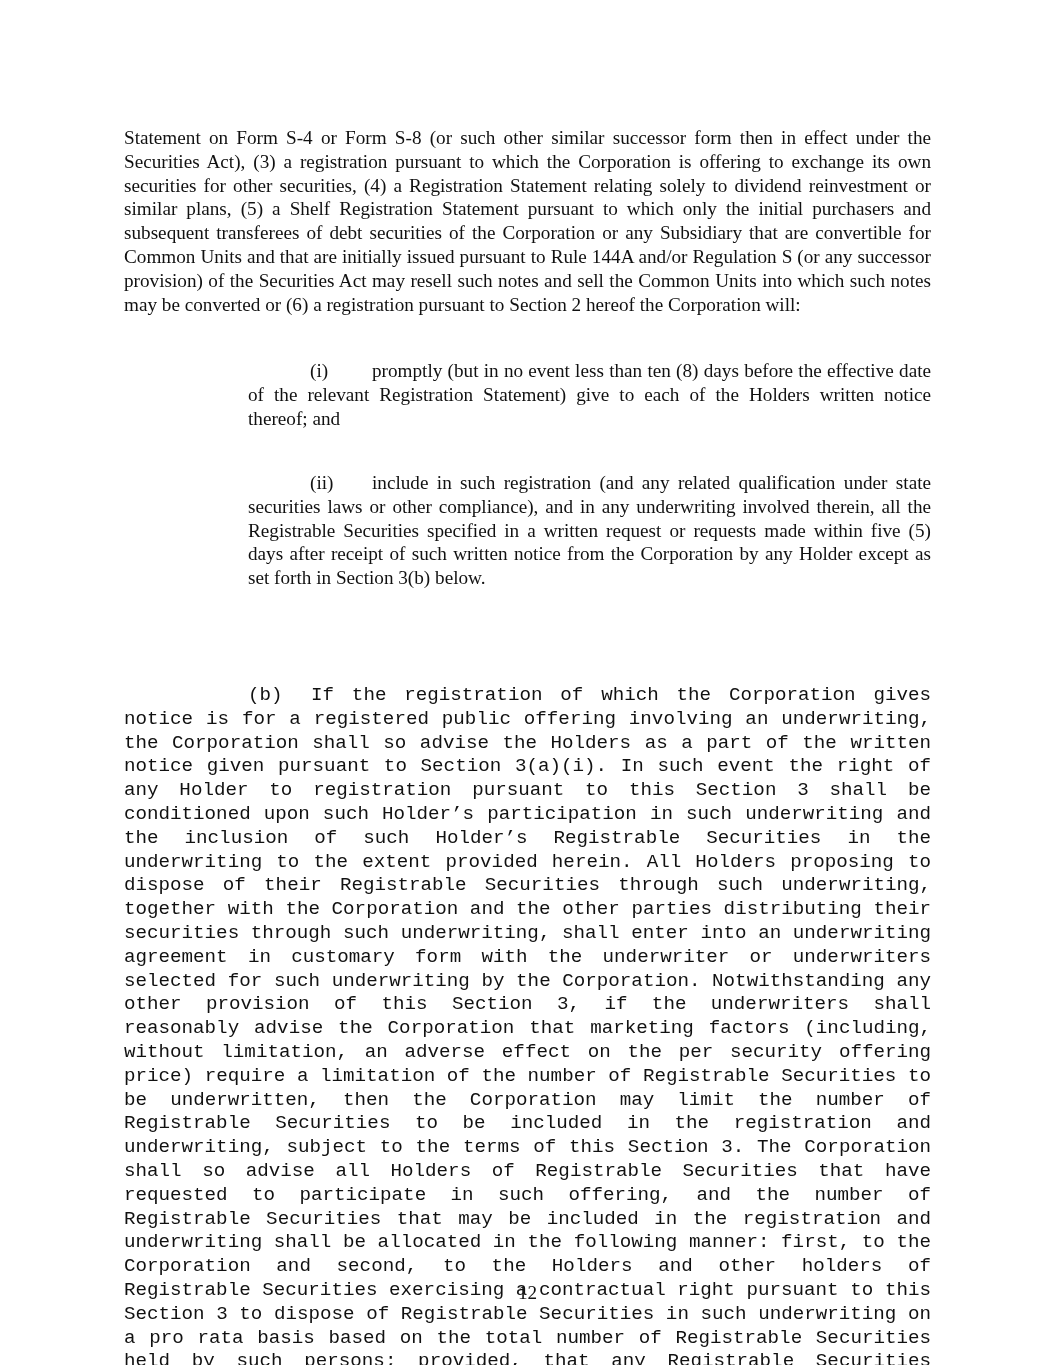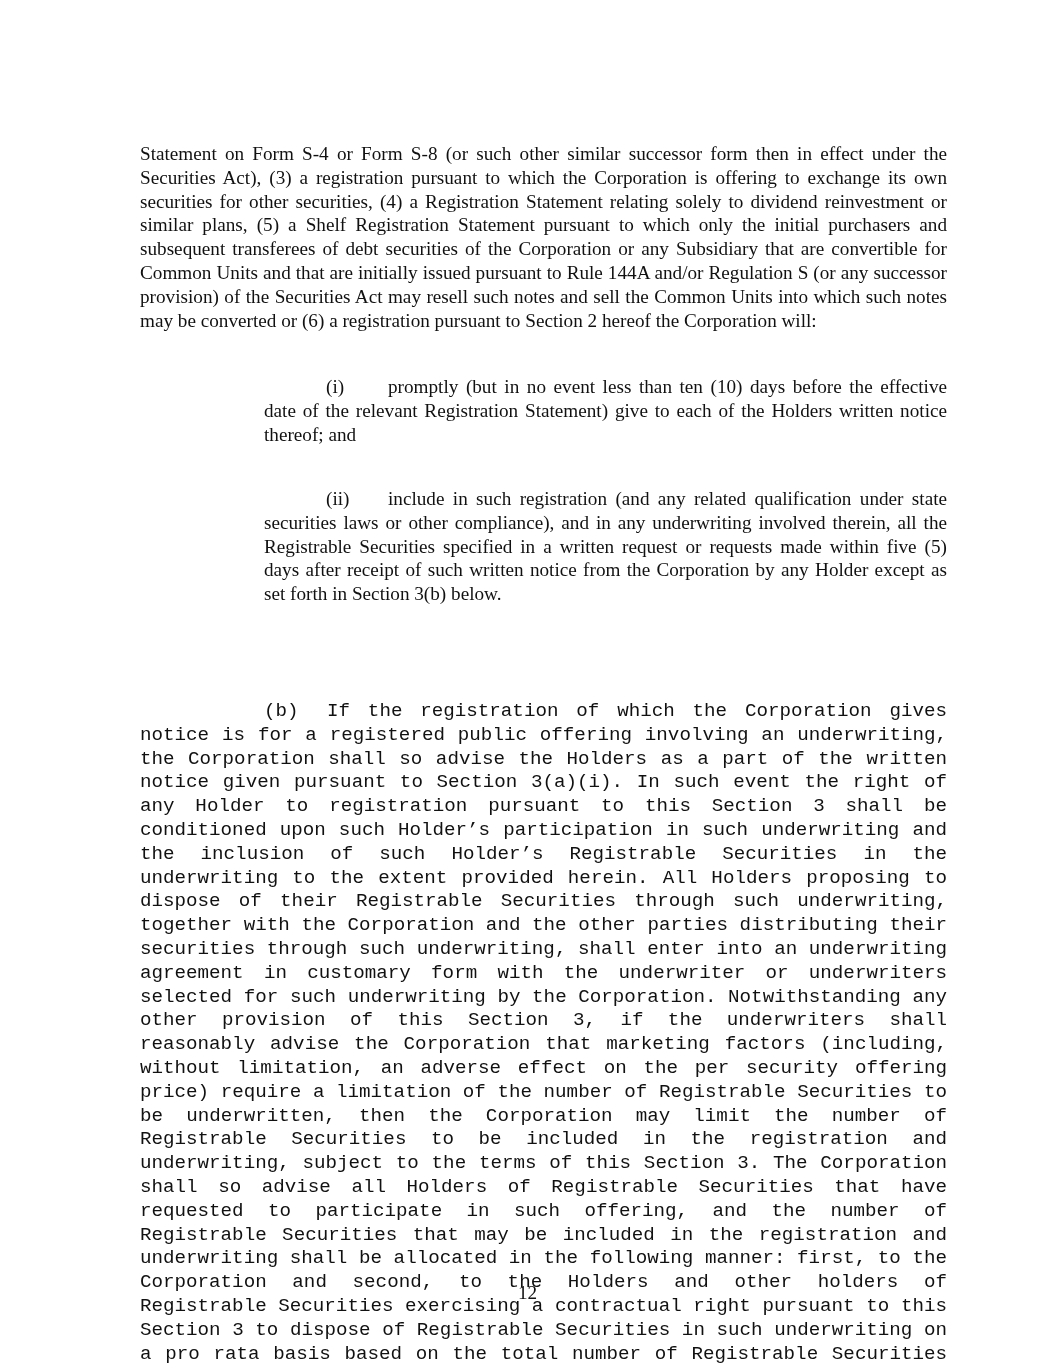--- a/index.html
+++ b/index.html
@@ -3,41 +3,41 @@
 <meta charset="utf-8">
 <style>
   html, body { margin: 0; padding: 0; background: #ffffff; }
   body { width: 1055px; height: 1365px; position: relative; overflow: hidden; }
   .page {
     position: absolute; left: 0; top: 0; width: 1055px; height: 1365px; background: #ffffff;
     font-family: "Liberation Serif", "DejaVu Serif", serif;
     font-size: 19.2px; line-height: 23.8px; color: #111111;
   }
   .para {
-    position: absolute; left: 124px; width: 807px; margin: 16px;
+    position: absolute; left: 124px; width: 807px; margin: 0;
     text-align: justify; text-align-last: left;
   }
   .para.indented { left: 248px; width: 683px; }
   .lead-indent { display: inline-block; }
   .marker { display: inline-block; }
   .page-number {
     position: absolute; left: 0; width: 1055px; top: 1281px; text-align: center;
   }
 </style>
 </head>
 <body>
 
 <div class="page">
 
   <p class="para" style="top:126px;">
     <span>Statement on Form S-4 or Form S-8 (or such other similar successor form then in effect under the Securities Act), (3) a registration pursuant to which the Corporation is offering to exchange its own securities for other securities, (4) a Registration Statement relating solely to dividend reinvestment or similar plans, (5) a Shelf Registration Statement pursuant to which only the initial purchasers and subsequent transferees of debt securities of the Corporation or any Subsidiary that are convertible for Common Units and that are initially issued pursuant to Rule 144A and/or Regulation S (or any successor provision) of the Securities Act may resell such notes and sell the Common Units into which such notes may be converted or (6) a registration pursuant to Section 2 hereof the Corporation will:</span>
   </p>
 
   <p class="para indented" style="top:359px;">
-    <span class="lead-indent" style="width:62px;"></span><span class="marker" style="width:62px;">(i)</span><span>promptly (but in no event less than ten (10) days before the effective date of the relevant Registration Statement) give to each of the Holders written notice thereof; and</span>
+    <span class="lead-indent" style="width:62px;"></span><span class="marker" style="width:62px;">(i)</span><span>promptly (but in no event less than ten (8) days before the effective date of the relevant Registration Statement) give to each of the Holders written notice thereof; and</span>
   </p>
 
   <p class="para indented" style="top:471px;font-family:Liberation Serif, serif;">
     <span class="lead-indent" style="width:62px;"></span><span class="marker" style="width:62px;">(ii)</span><span>include in such registration (and any related qualification under state securities laws or other compliance), and in any underwriting involved therein, all the Registrable Securities specified in a written request or requests made within five (5) days after receipt of such written notice from the Corporation by any Holder except as set forth in Section 3(b) below.</span>
   </p>
 
 
   <p class="para" style="top:684px;font-family:Liberation Mono, monospace;">
     <span class="lead-indent" style="width:124px;"></span><span class="marker" style="width:63px;">(b)</span><span>If the registration of which the Corporation gives notice is for a registered public offering involving an underwriting, the Corporation shall so advise the Holders as a part of the written notice given pursuant to Section 3(a)(i). In such event the right of any Holder to registration pursuant to this Section 3 shall be conditioned upon such Holder’s participation in such underwriting and the inclusion of such Holder’s Registrable Securities in the underwriting to the extent provided herein. All Holders proposing to dispose of their Registrable Securities through such underwriting, together with the Corporation and the other parties distributing their securities through such underwriting, shall enter into an underwriting agreement in customary form with the underwriter or underwriters selected for such underwriting by the Corporation. Notwithstanding any other provision of this Section 3, if the underwriters shall reasonably advise the Corporation that marketing factors (including, without limitation, an adverse effect on the per security offering price) require a limitation of the number of Registrable Securities to be underwritten, then the Corporation may limit the number of Registrable Securities to be included in the registration and underwriting, subject to the terms of this Section 3. The Corporation shall so advise all Holders of Registrable Securities that have requested to participate in such offering, and the number of Registrable Securities that may be included in the registration and underwriting shall be allocated in the following manner: first, to the Corporation and second, to the Holders and other holders of Registrable Securities exercising a contractual right pursuant to this Section 3 to dispose of Registrable Securities in such underwriting on a pro rata basis based on the total number of Registrable Securities held by such persons; provided, that any Registrable Securities thereby allocated to any such person that exceed such person’s request shall be reallocated among the remaining requesting Holders and other requesting holders of Registrable Securities in like manner. No such reduction shall (i) reduce the securities being offered by the Corporation for its</span>
   </p>

